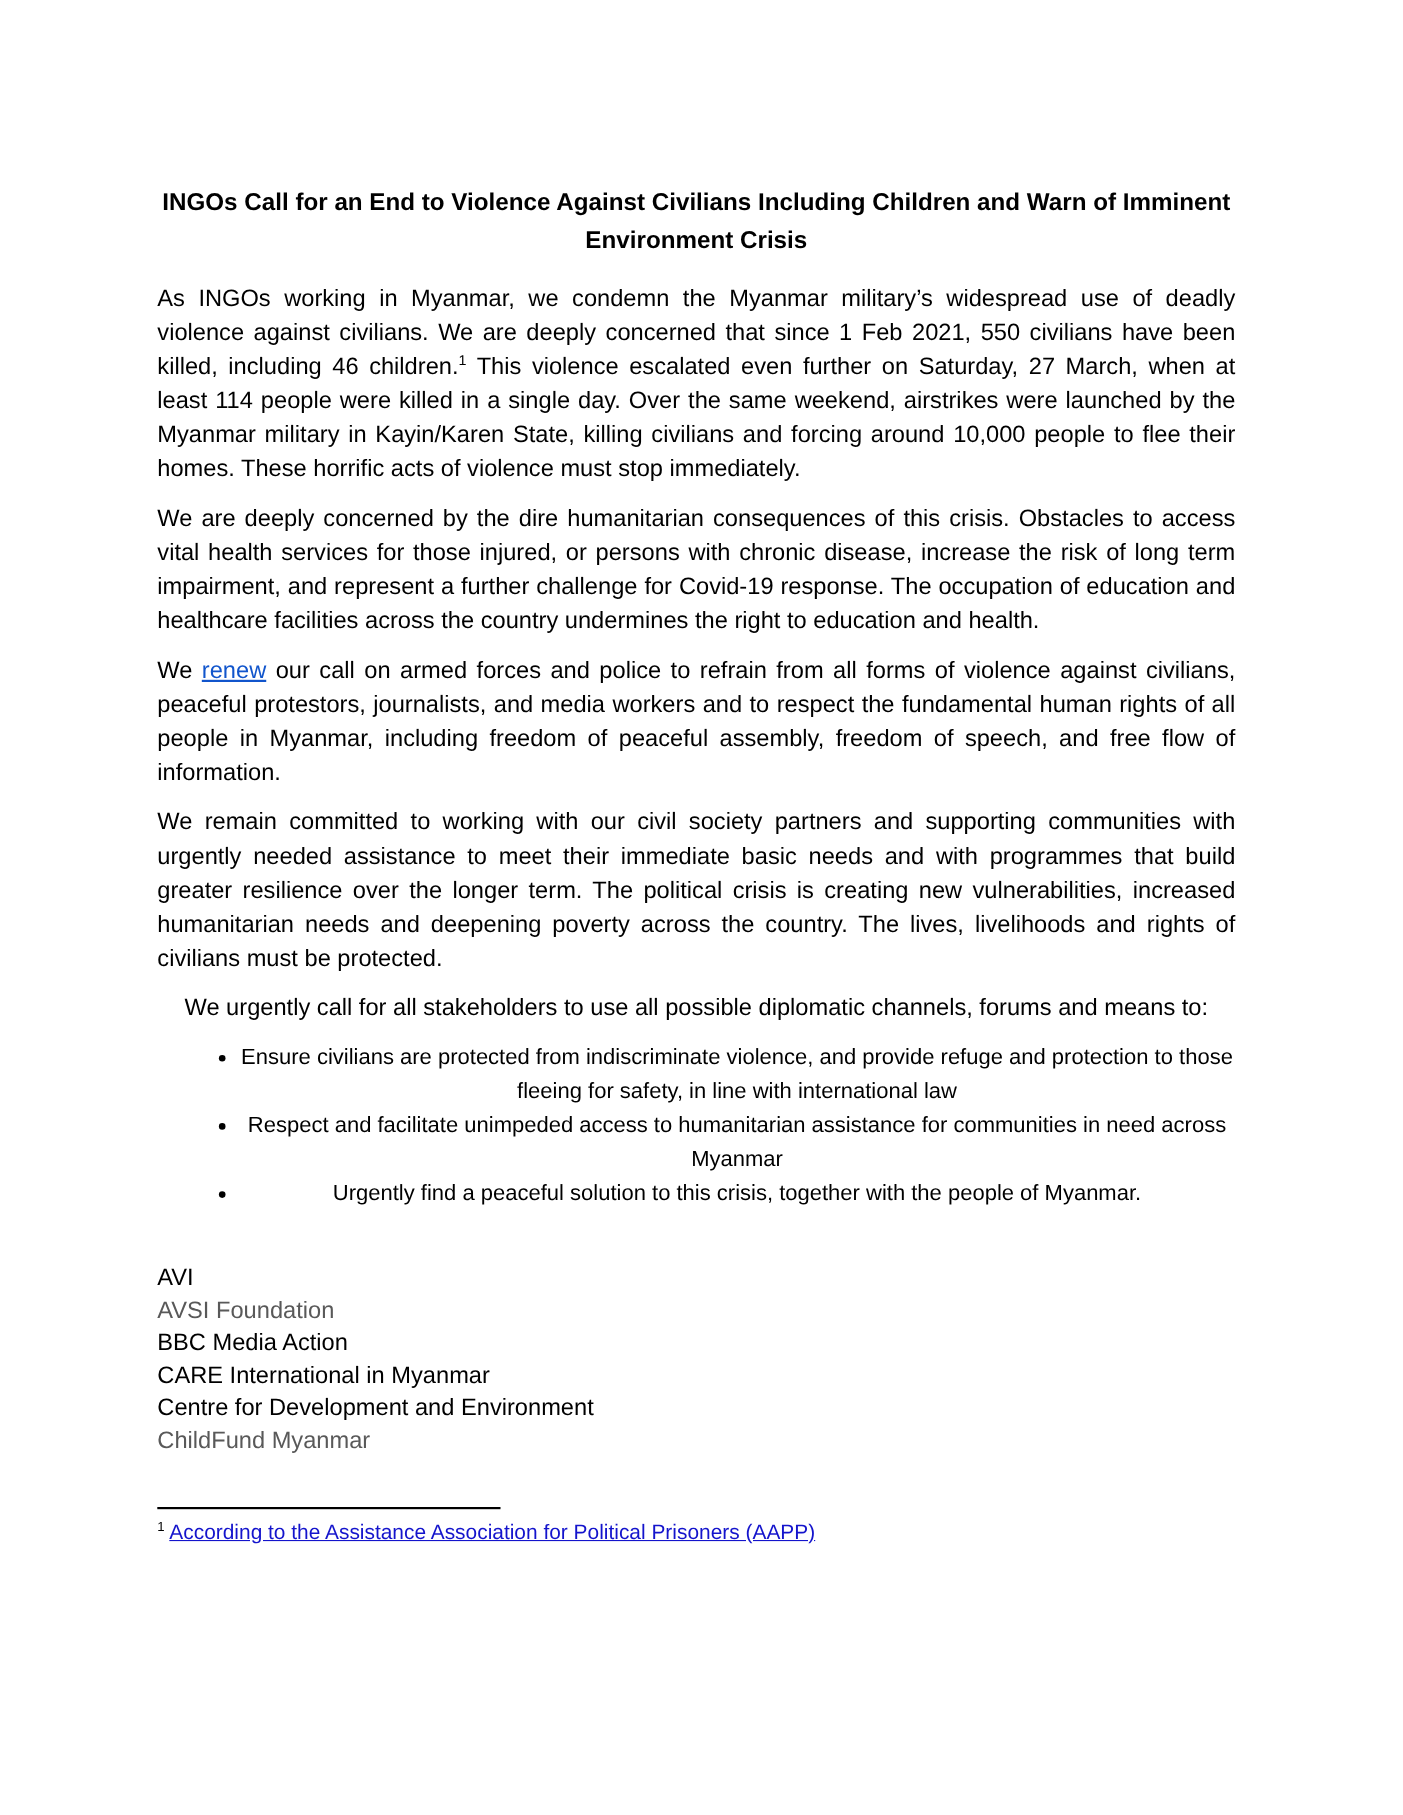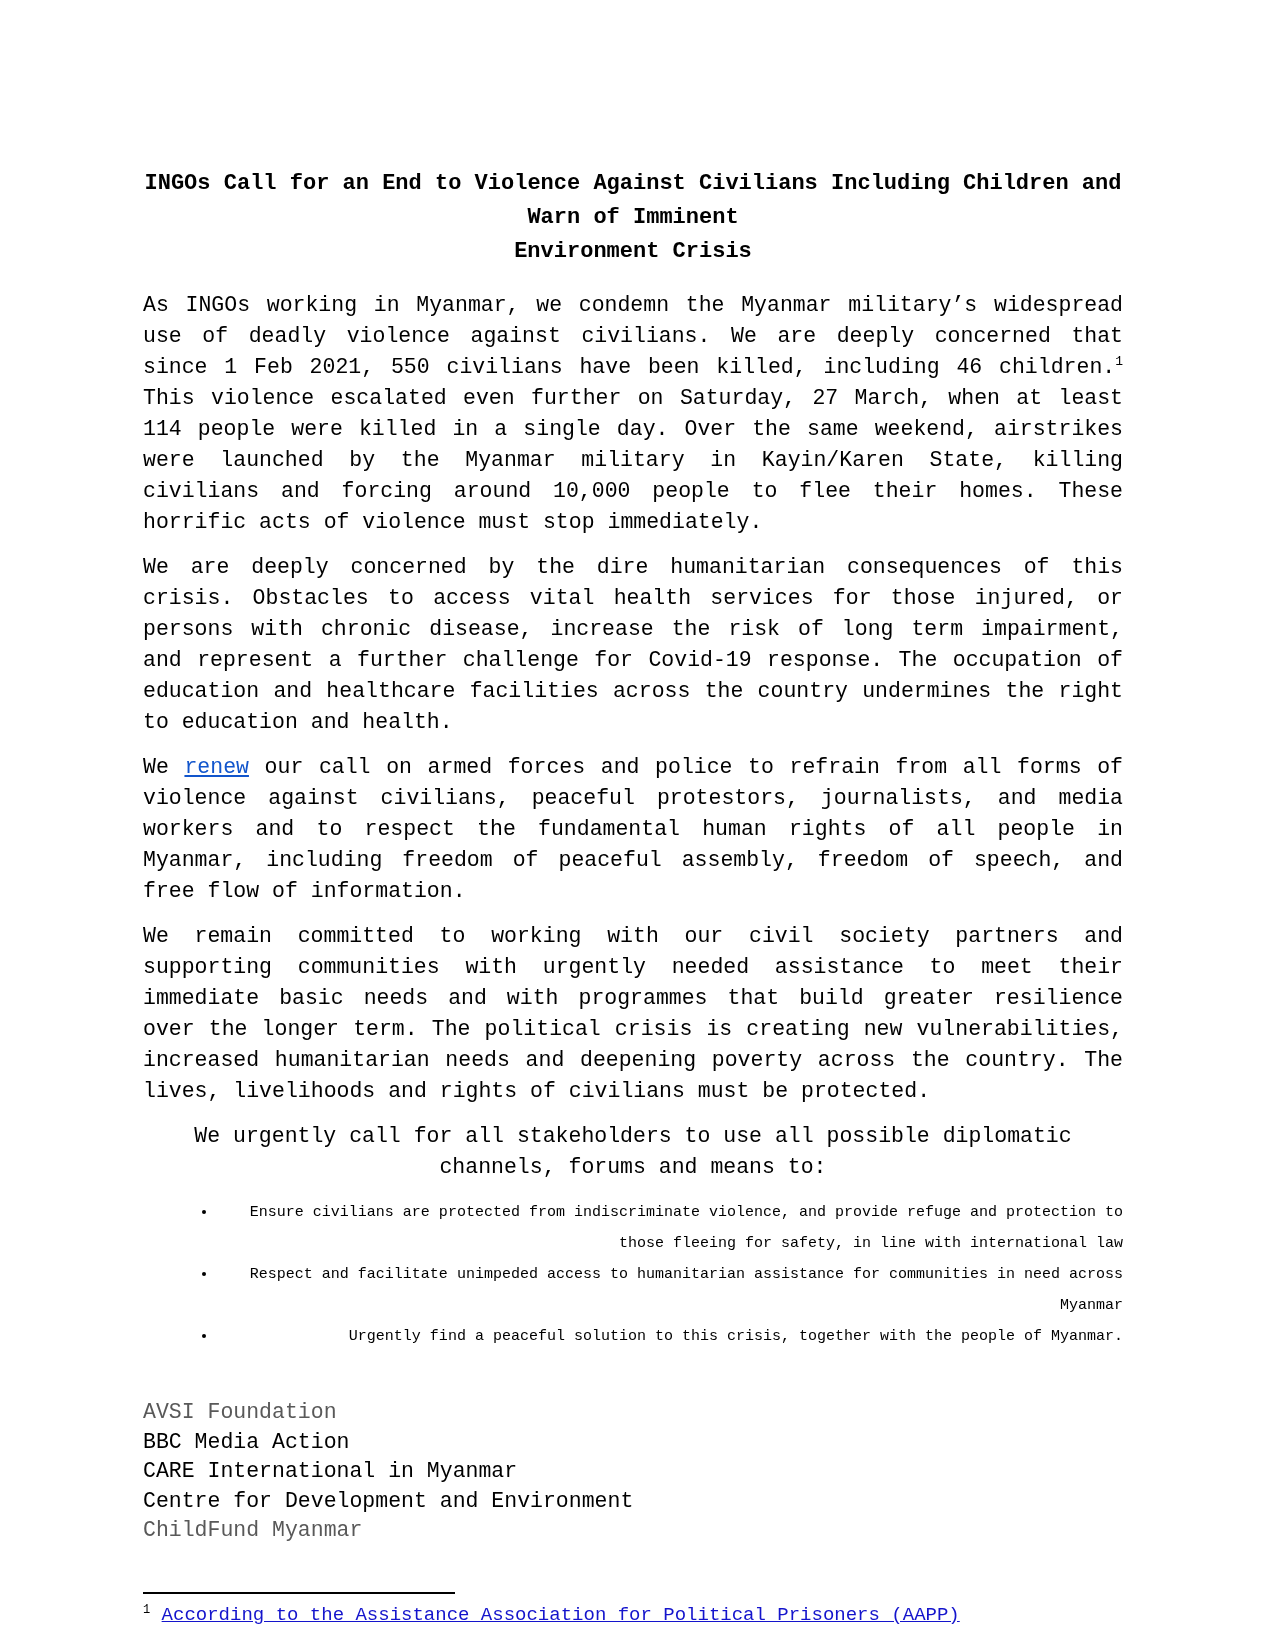--- a/index.html
+++ b/index.html
@@ -7,21 +7,21 @@
     padding: 0;
     background: #ffffff;
   }
   .page {
     position: relative;
     width: 1275px;
     height: 1650px;
     background: #ffffff;
     overflow: hidden;
     color: var(--text, #000);
-    font-family: Liberation Mono, monospace;
+    font-family: Liberation Sans, sans-serif;
   }
   .content {
     padding: 167px 152px 0 143px;
   }
   .doc-title {
     margin: 0 0 21px 0;
     font-size: 22px;
     font-weight: bold;
     line-height: 34px;
     text-align: center;
@@ -46,23 +46,23 @@
     text-decoration: underline;
     cursor: pointer;
   }
   ul.bullet-list {
     margin: 0;
     padding: 0 0 0 74px;
     list-style: disc outside;
   }
   ul.bullet-list li {
     margin: 0;
-    font-size: 15px;
+    font-size: 20px;
     line-height: 31px;
-    text-align: right;
+    text-align: center;
   }
   .signatories {
     margin-top: 46px;
   }
   .org {
     margin: 0;
     font-size: 21.5px;
     line-height: 29.5px;
   }
   .org.muted {
@@ -112,20 +112,21 @@
 
     <p class="body-para intro-line">We urgently call for all stakeholders to use all possible diplomatic channels, forums and means to:</p>
 
     <ul class="bullet-list">
       <li>Ensure civilians are protected from indiscriminate violence, and provide refuge and protection to those fleeing for safety, in line with international law</li>
       <li>Respect and facilitate unimpeded access to humanitarian assistance for communities in need across Myanmar</li>
       <li>Urgently find a peaceful solution to this crisis, together with the people of Myanmar.</li>
     </ul>
 
     <div class="signatories">
+      <p class="org">AVI</p>
       <p class="org muted">AVSI Foundation</p>
       <p class="org">BBC Media Action</p>
       <p class="org">CARE International in Myanmar</p>
       <p class="org">Centre for Development and Environment</p>
       <p class="org muted">ChildFund Myanmar</p>
     </div>
 
     <div class="footnote-rule"></div>
 
     <p class="footnote"><sup class="fn-marker">1</sup> <a class="footnote-link">According to the Assistance Association for Political Prisoners (AAPP)</a></p>

